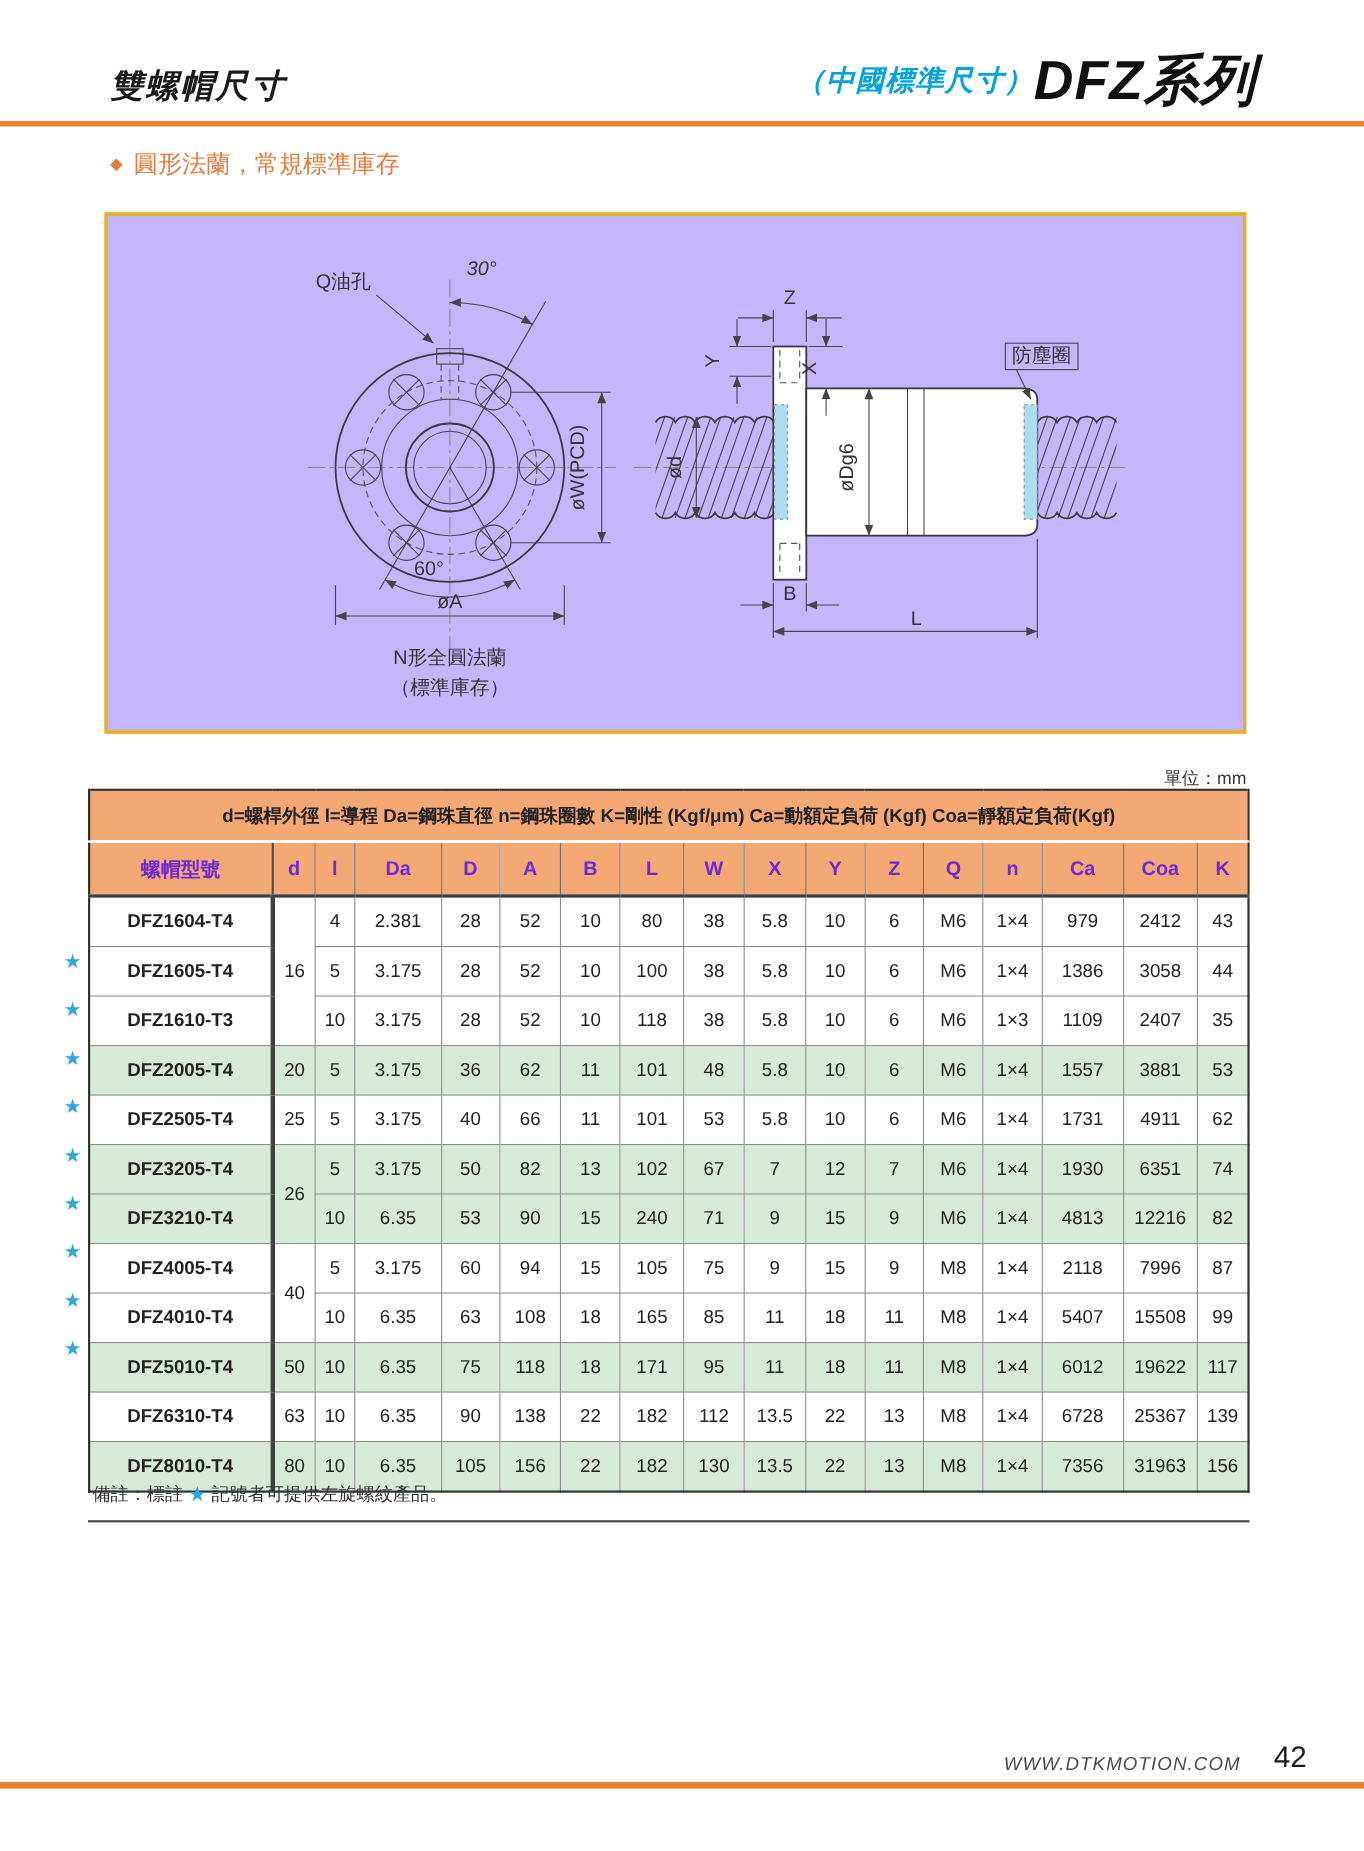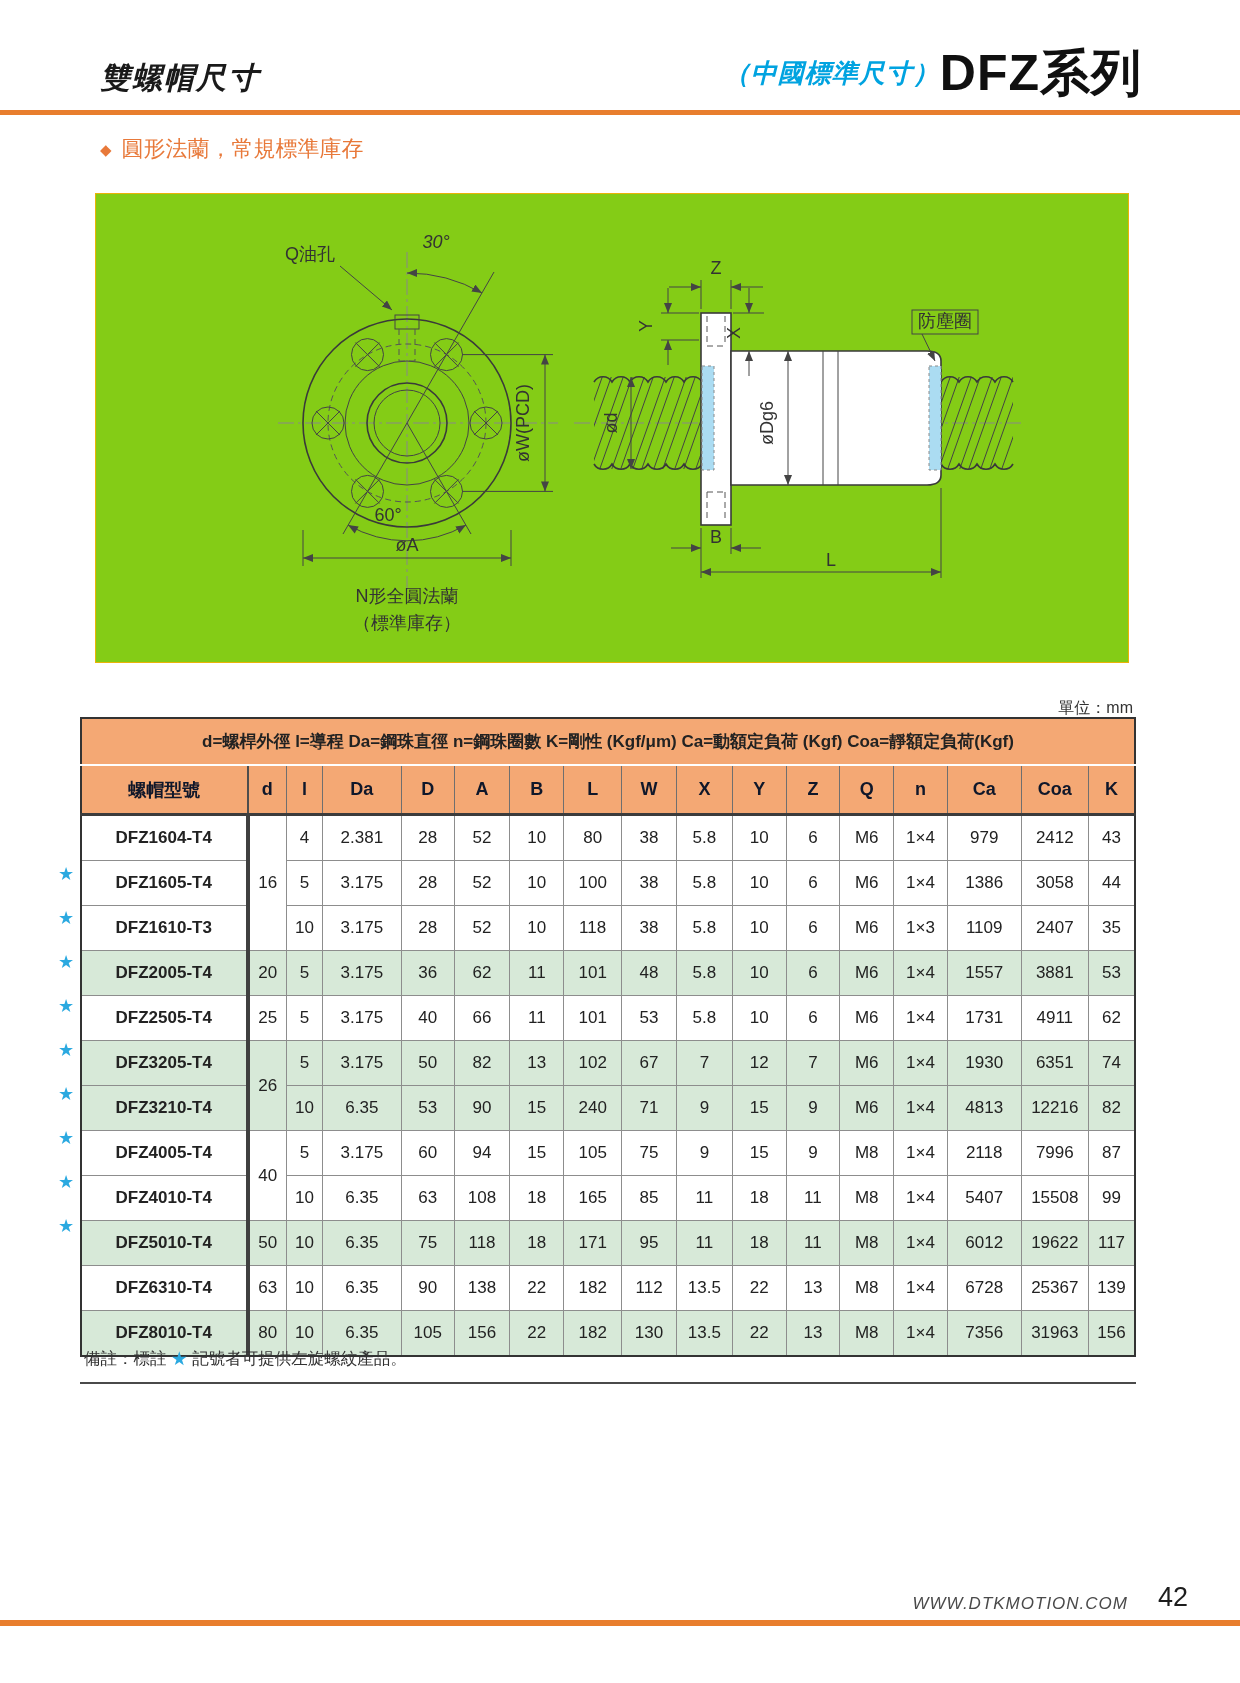--- a/index.html
+++ b/index.html
@@ -3,47 +3,47 @@
 <meta charset="utf-8">
 <style>
   html,body{margin:0;padding:0;}
   body{width:1240px;height:1683px;background:#ffffff;font-family:"Liberation Sans",sans-serif;position:relative;}
   .page{position:absolute;left:0;top:0;width:1240px;height:1683px;background:#fff;overflow:hidden;border-radius:13px;}
 
   
   .hdr-title{position:absolute;left:100px;top:58px;font-size:30px;font-weight:bold;font-style:italic;color:#1a1a1a;letter-spacing:2px;}
   .hdr-right{position:absolute;right:98px;top:40px;display:flex;align-items:center;}
   .hdr-sub{font-size:26px;font-weight:bold;font-style:italic;color:#00A3E0;letter-spacing:1px;}
-  .hdr-series{font-size:50px;font-weight:bold;color:#101010;letter-spacing:1px;}
+  .hdr-series{font-size:50px;font-weight:bold;font-style:italic;color:#101010;letter-spacing:1px;}
   .rule-top{position:absolute;left:0;top:110px;width:100%;height:5px;background:#E87E2E;}
 
   
   .section{position:absolute;left:100px;top:134px;display:flex;align-items:center;gap:10px;color:#E8793A;}
   .section .dia{font-size:15px;line-height:1;}
   .section .stxt{font-size:22px;}
 
   
-  .dwg-box{position:absolute;left:95px;top:193px;width:1032px;height:468px;border:1px solid #eab308;background:#84cc16;}
+  .dwg-box{position:absolute;left:95px;top:193px;width:1032px;height:468px;border:3px solid #eab308;background:#c4b5fd;}
   .dwg text{fill:#333;font-size:18px;font-family:"Liberation Sans",sans-serif;}
   .ln{stroke:#3a3a3a;stroke-width:1.6;fill:none;}
   .lnf{stroke:#3a3a3a;stroke-width:1.6;fill:#fff;}
   .tn{stroke:#444;stroke-width:1;fill:none;}
   .cl{stroke:#888;stroke-width:1;stroke-dasharray:16 4 3 4;fill:none;}
   .dsh{stroke:#555;stroke-width:1;stroke-dasharray:6 4;fill:none;}
   .dim{stroke:#444;stroke-width:1;fill:none;}
 
   
   .unit{position:absolute;right:107px;top:698px;font-size:16px;color:#333;}
 
   
   .tbl-wrap{position:absolute;left:80px;top:717px;width:1056px;}
   table{width:100%;border-collapse:collapse;table-layout:fixed;border:2px solid #333;}
   td,th{border:1px solid #8d8d8d;text-align:center;vertical-align:middle;color:#222;padding:0;overflow:hidden;}
   tr.legend td{background:#F4A874;height:45px;font-weight:bold;font-size:17px;color:#222;border-bottom:2px solid #ffffff;border-left:2px solid #333;border-right:2px solid #333;}
-  tr.cols th{background:#F4A874;height:47px;font-size:18px;font-weight:bold;color:#0f172a;border-color:#6f6f6f;border-bottom:3px solid #3c3c3c;}
+  tr.cols th{background:#F4A874;height:47px;font-size:18px;font-weight:bold;color:#6d28d9;border-color:#6f6f6f;border-bottom:3px solid #3c3c3c;}
   tr.cols th.model-h{border-right:2px solid #4d4d4d;}
   tbody td{height:44px;font-size:17px;background:#fff;}
   tbody td.model{font-weight:bold;border-right:4px solid #404040;}
   tbody tr.g td{background:#D7E9D8;}
   .star{position:absolute;left:-23px;width:18px;text-align:center;font-size:18px;color:#2BA9E0;}
 
   
   .note{position:absolute;left:84px;top:1348px;font-size:16.5px;color:#333;}
   .note .star-inline{color:#2BA9E0;}
   .divider{position:absolute;left:80px;top:1382px;width:1056px;height:2px;background:#4a4a4a;}

